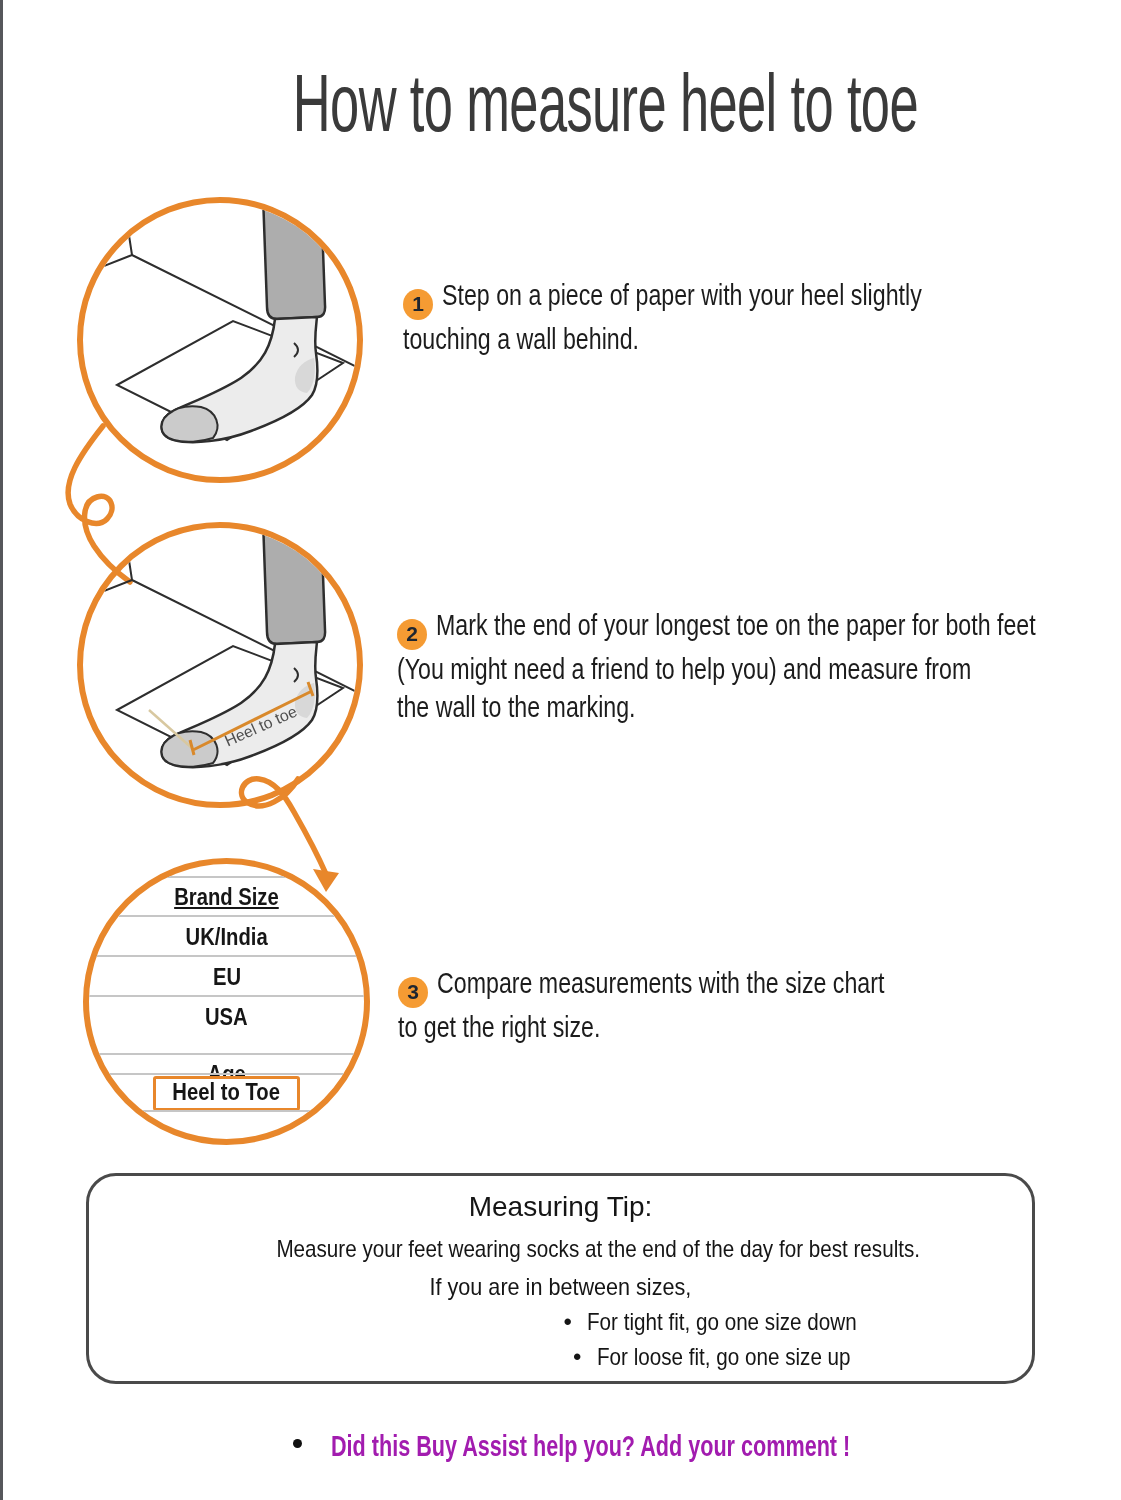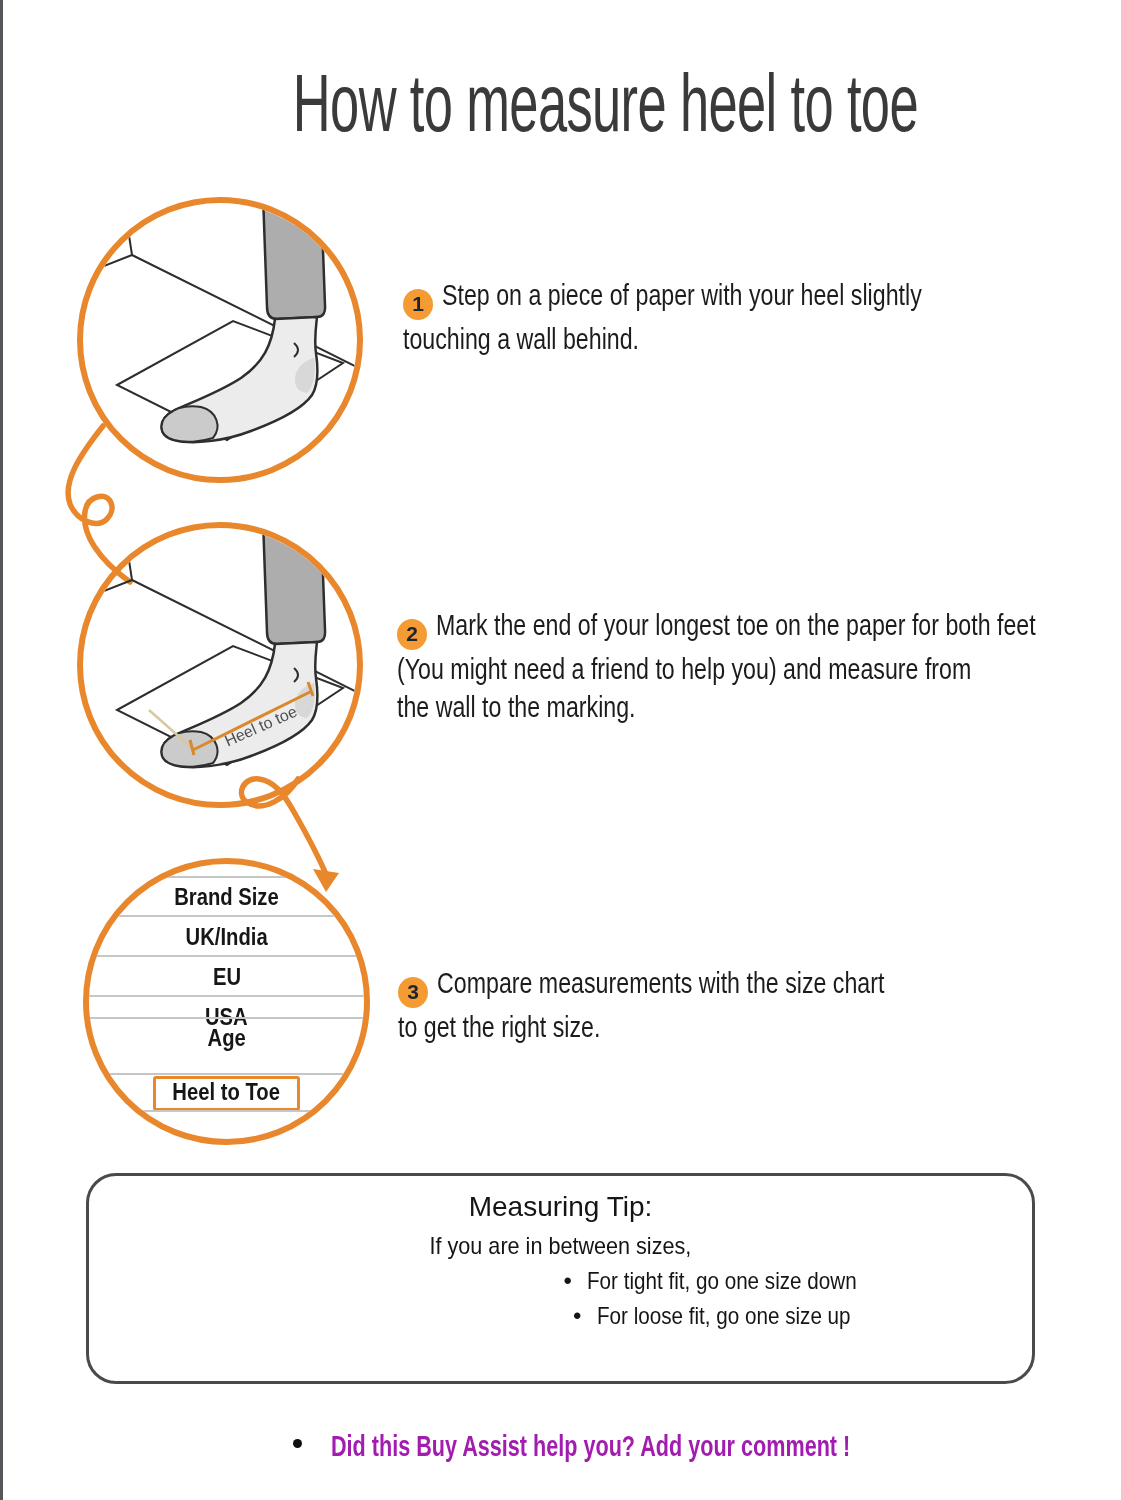--- a/index.html
+++ b/index.html
@@ -145,44 +145,45 @@
 
   <div class="step" id="step3">
     <div class="row">
       <span class="badge">3</span><span class="txt">Compare measurements with the size chart</span>
     </div>
     <div class="row"><span class="txt">to get the right size.</span></div>
   </div>
 
   <div id="sizechart">
     <div class="sc-inner">
-      <div class="sc-row" style="top:12px;  height:39px;">
+      <div class="sc-row" style="top:12px;  height:39px;text-decoration:underline;">
           <span class="sc-txt">Brand Size</span>
         </div>
       <div class="sc-row" style="top:51px;  height:40px;">
           <span class="sc-txt">UK/India</span>
         </div>
       <div class="sc-row" style="top:91px;  height:40px;">
           <span class="sc-txt">EU</span>
         </div>
       <div class="sc-row" style="top:131px; height:40px;">
           <span class="sc-txt">USA</span>
         </div>
-      <div class="sc-row" style="top:153px; height:38px;justify-content:center;">
+      <div class="sc-row" style="top:189px; height:38px;justify-content:center;">
           <span class="sc-txt">Age</span>
         </div>
       <div class="sc-row" style="top:209px; height:37px;">
         <span class="htt-box"><span class="sc-txt">Heel to Toe</span></span>
       </div>
       <div class="sc-bottomline" style="top:246px;"></div>
     </div>
   </div>
 
   <div id="tipbox">
     <div class="tip-title">Measuring Tip:</div>
+    <div class="tip-line1"><span class="ctr">Measure your feet wearing socks at the end of the day for best results.</span></div>
     <div class="tip-line2"><span class="ctr2">If you are in between sizes,</span></div>
     <div class="tip-bullet"><span class="b-dot">•</span><span class="txt2">For tight fit, go one size down</span></div>
     <div class="tip-bullet"><span class="b-dot">•</span><span class="txt2">For loose fit, go one size up</span></div>
   </div>
 
   <div id="footer">
     <span class="f-dot"></span><span class="txt3">Did this Buy Assist help you? Add your comment !</span>
   </div>
 </div>
 

